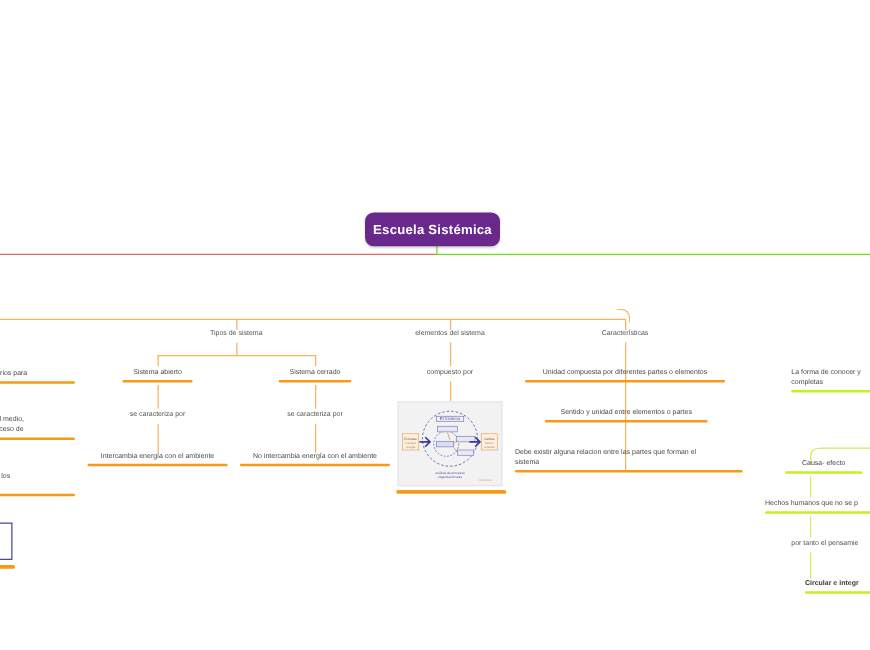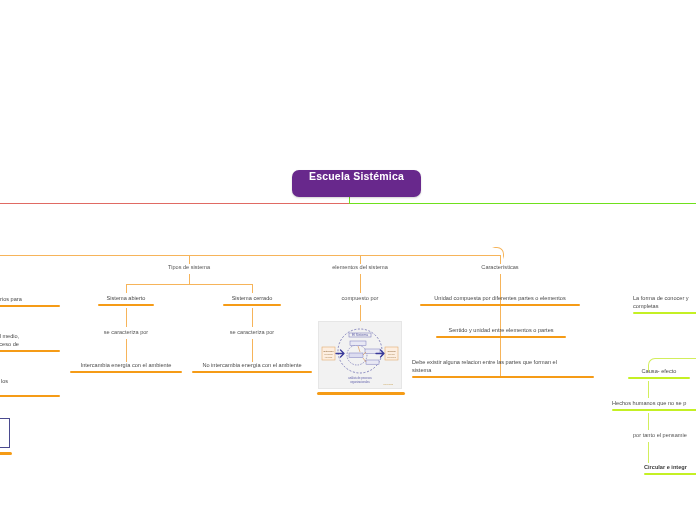--- a/index.html
+++ b/index.html
@@ -36,26 +36,26 @@
     border-style: solid;
     border-color: transparent;
     background: transparent;
   }
 
   
   #root-node {
     position: absolute;
     left: 292px;
     top: 170px;
-    width: 129px;
+    width: 108px;
     height: 27px;
     background: #68288C;
     border-radius: 7px;
     display: flex;
-    align-items: flex-start;
+    align-items: center;
     justify-content: center;
     box-sizing: border-box;
     box-shadow: 0 1px 2px rgba(0,0,0,.18);
   }
   #root-node .root-label {
     color: #ffffff;
     font-size: 10.5px;
     font-weight: bold;
     letter-spacing: .2px;
     white-space: nowrap;

